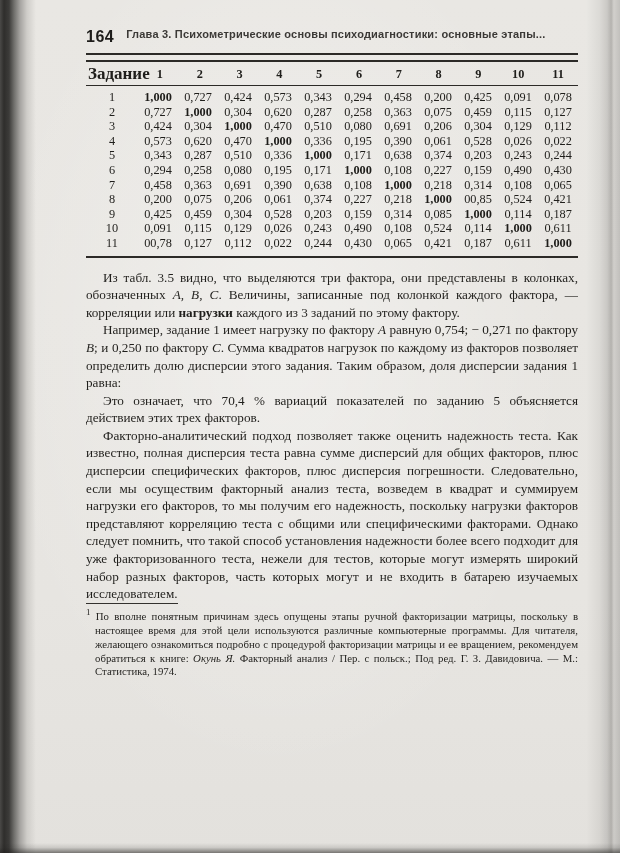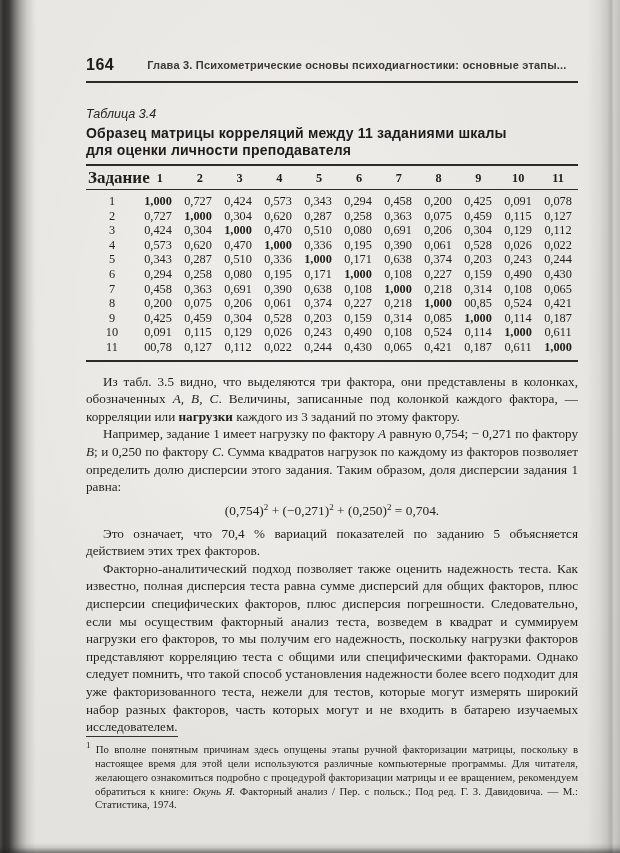--- a/index.html
+++ b/index.html
@@ -24,23 +24,23 @@
   }
   .bottom-edge-shadow{
     position:absolute;left:0;bottom:0;width:100%;height:10px;
     background:linear-gradient(0deg,rgba(30,29,27,0.55) 0%,rgba(30,29,27,0.12) 55%,rgba(0,0,0,0) 100%);
     z-index:2;
   }
   .content{position:absolute;left:86px;top:28px;width:492px;z-index:3;}
 
   
   .page-header{
-    display:flex;align-items:center;gap:33px;
+    display:flex;align-items:flex-start;gap:12px;
     font-family:"Liberation Sans", sans-serif;
-    border-bottom:2px solid #2c2a27;padding-bottom:7px;margin-top:28px;
+    border-bottom:2px solid #2c2a27;padding-bottom:7px;
   }
   .page-number{font-size:16px;font-weight:bold;letter-spacing:.5px;color:#1d1c1a;}
   .chapter-title{font-size:11px;color:#3b3936;letter-spacing:.2px;font-weight:bold;}
 
   
   .table-caption-block{margin-top:24px;font-family:"Liberation Sans", sans-serif;}
   .table-caption-label{font-size:12.5px;font-style:italic;color:#262522;margin-bottom:4px;}
   .table-title{font-size:14px;font-weight:bold;color:#1d1c1a;line-height:17px;letter-spacing:.2px;}
 
   
@@ -80,25 +80,20 @@
   <div class="right-edge-shadow"></div>
   <div class="bottom-edge-shadow"></div>
 
   <div class="content">
 
     <div class="page-header">
       <span class="page-number">164</span>
       <span class="chapter-title">Глава 3. Психометрические основы психодиагностики: основные этапы...</span>
     </div>
 
-    <div class="table-caption-block">
-      <div class="table-caption-label">Таблица 3.4</div>
-      <div class="table-title">Образец матрицы корреляций между 11 заданиями шкалы</div>
-      <div class="table-title">для оценки личности преподавателя</div>
-    </div>
 
     <div class="correlation-table">
       <div class="tr th-row" id="table-head">
           <div class="td first">Задание</div>
           <div class="td">1</div>
           <div class="td">2</div>
           <div class="td">3</div>
           <div class="td">4</div>
           <div class="td">5</div>
           <div class="td">6</div>
@@ -262,21 +257,20 @@
             <div class="td">0,187</div>
             <div class="td">0,611</div>
             <div class="td diag">1,000</div>
           </div>
         </div>
     </div>
 
     <div class="body-text" id="body-text">
         <p><span>Из табл. 3.5 видно, что выделяются три фактора, они представлены в колонках, обозначенных </span><span style="font-style: italic;">А, В, С</span><span>. Величины, записанные под колонкой каждого фактора, — корреляции или </span><span style="font-weight: bold;">нагрузки</span><span> каждого из 3 заданий по этому фактору.</span></p>
         <p><span>Например, задание 1 имеет нагрузку по фактору </span><span style="font-style: italic;">А</span><span> равную 0,754; − 0,271 по фактору </span><span style="font-style: italic;">В</span><span>; и 0,250 по фактору </span><span style="font-style: italic;">С</span><span>. Сумма квадратов нагрузок по каждому из факторов позволяет определить долю дисперсии этого задания. Таким образом, доля дисперсии задания 1 равна:</span></p>
-        <p class="formula"><span>(0,754)</span><sup>2</sup><span> + (−0,271)</span><sup>2</sup><span> + (0,250)</span><sup>2</sup><span> = 0,704.</span></p>
         <p><span>Это означает, что 70,4 % вариаций показателей по заданию 5 объясняется действием этих трех факторов.</span></p>
         <p><span>Факторно-аналитический подход позволяет также оценить надежность теста. Как известно, полная дисперсия теста равна сумме дисперсий для общих факторов, плюс дисперсии специфических факторов, плюс дисперсия погрешности. Следовательно, если мы осуществим факторный анализ теста, возведем в квадрат и суммируем нагрузки его факторов, то мы получим его надежность, поскольку нагрузки факторов представляют корреляцию теста с общими или специфическими факторами. Однако следует помнить, что такой способ установления надежности более всего подходит для уже факторизованного теста, нежели для тестов, которые могут измерять широкий набор разных факторов, часть которых могут и не входить в батарею изучаемых исследователем.</span></p>
       </div>
 
     <div class="footnote-block">
       <div class="footnote-divider"></div>
       <p class="footnote" id="footnote"><sup>1</sup><span> По вполне понятным причинам здесь опущены этапы ручной факторизации матрицы, поскольку в настоящее время для этой цели используются различные компьютерные программы. Для читателя, желающего ознакомиться подробно с процедурой факторизации матрицы и ее вращением, рекомендуем обратиться к книге: </span><span style="font-style: italic;">Окунь Я.</span><span> Факторный анализ / Пер. с польск.; Под ред. Г. З. Давидовича. — М.: Статистика, 1974.</span></p>
     </div>
 
   </div>

